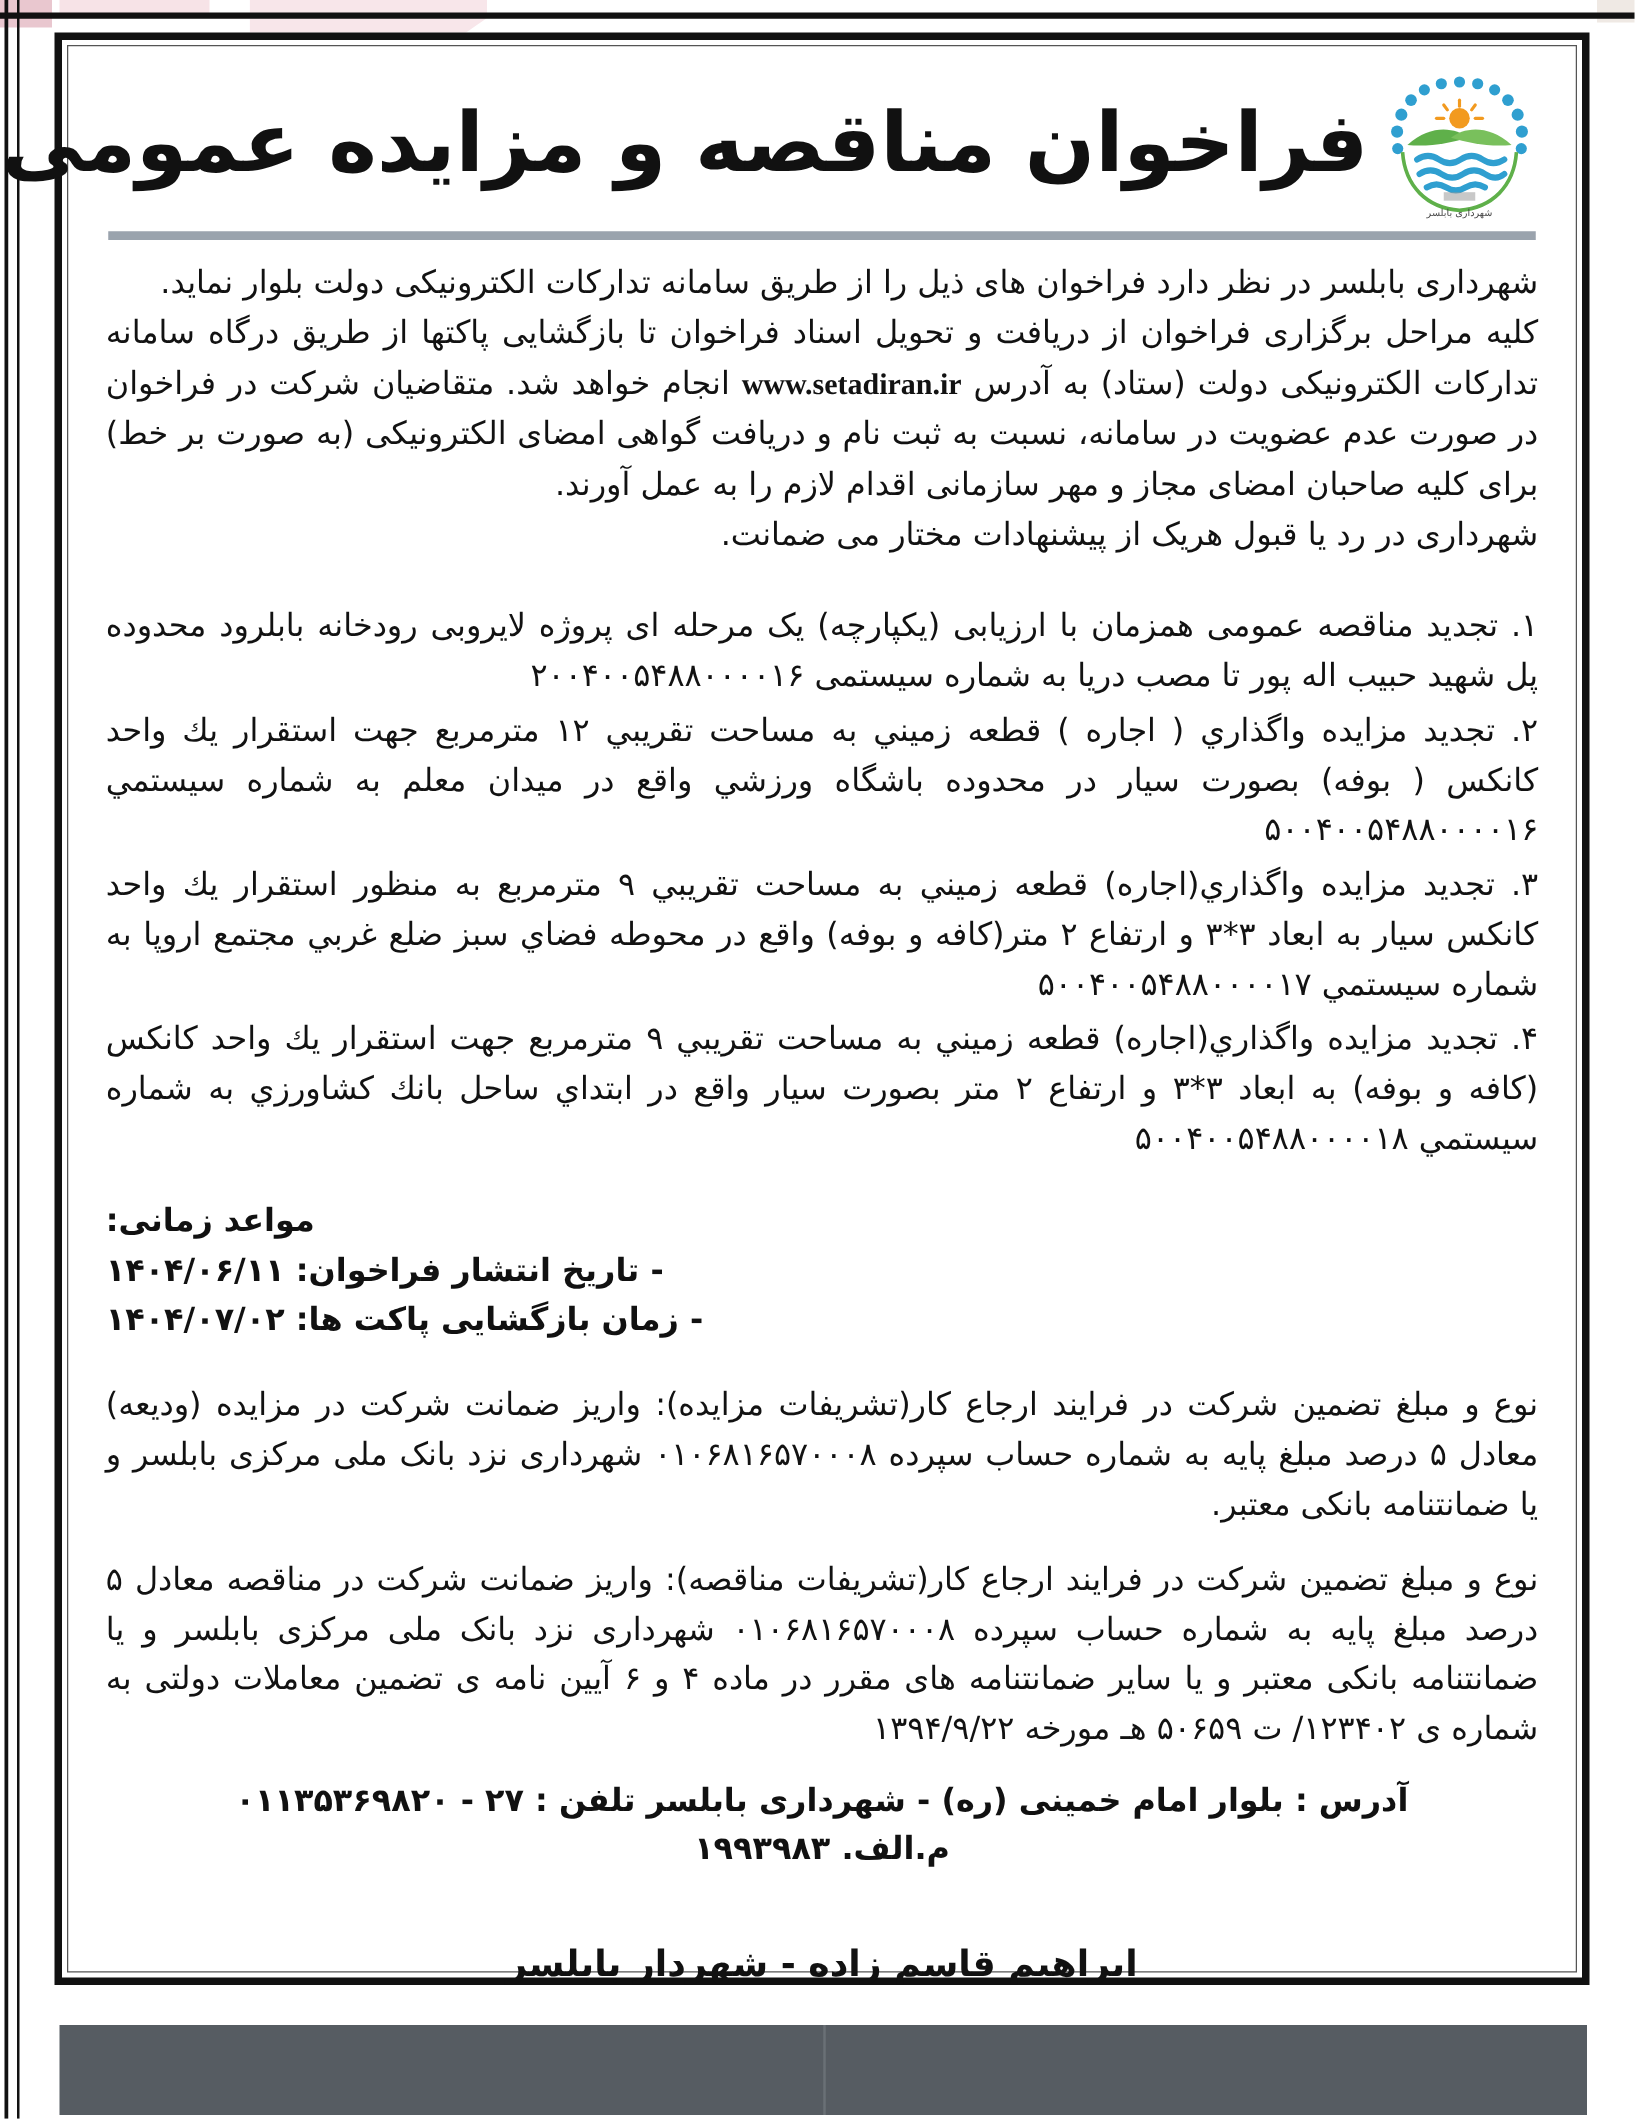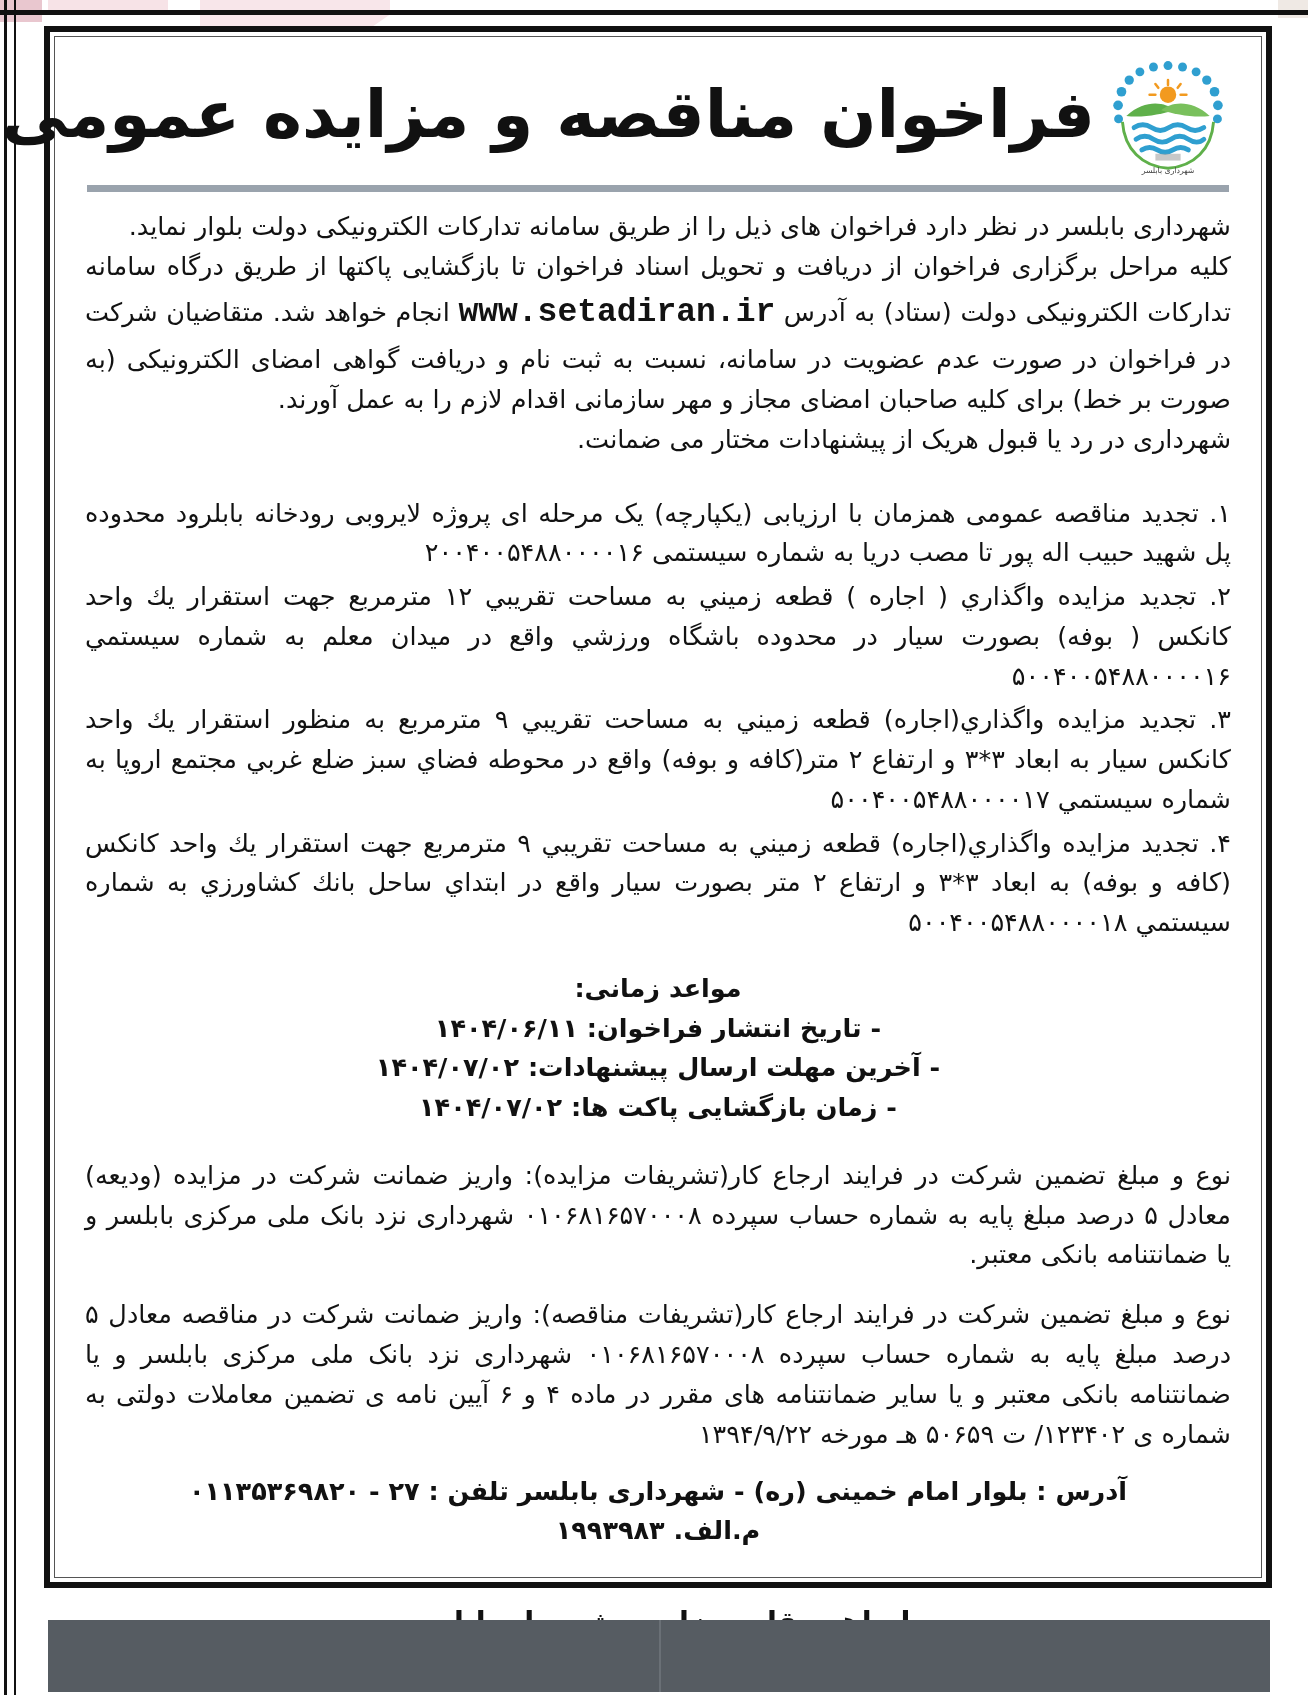--- a/index.html
+++ b/index.html
@@ -113,25 +113,25 @@
   
   .intro {
     font-size: 25.5px;
     line-height: 1.58;
     color: #121212;
     text-align: justify;
     text-justify: inter-word;
     margin: 0 4px 0 4px;
   }
   .intro .url {
-    font-family: Liberation Mono, monospace;
+    font-family: Liberation Serif, serif;
     font-weight: bold;
     direction: ltr;
     unicode-bidi: embed;
-    font-size: 33px;
+    font-size: 24px;
   }
 
   .items {
     margin: 34px 4px 0 4px;
   }
   .item {
     font-size: 25.5px;
     line-height: 1.56;
     color: #121212;
     text-align: justify;
@@ -141,21 +141,21 @@
     font-weight: normal;
     letter-spacing: 1px;
   }
 
   .timing {
     margin: 26px 4px 0 4px;
     font-size: 25.5px;
     line-height: 1.5;
     color: #111;
     font-weight: bold;
-    text-align: center;
+    text-align: left;
   }
   .timing .t-head { margin-bottom: 2px; }
   .timing .t-row  { margin-bottom: 1px; }
 
   .guarantee {
     margin: 30px 4px 0 4px;
     font-size: 25.5px;
     line-height: 1.56;
     color: #121212;
     text-align: justify;
@@ -323,24 +323,20 @@
 
     </div>
 
     <div class="timing">
       <div class="t-head">مواعد زمانی:</div>
       <div class="t-row">
         <span>- تاریخ انتشار فراخوان:</span>
         <span>۱۴۰۴/۰۶/۱۱</span>
       </div>
       <div class="t-row">
-        <span>- آخرین مهلت ارسال پیشنهادات:</span>
-        <span>۱۴۰۴/۰۷/۰۲</span>
-      </div>
-      <div class="t-row">
         <span>- زمان بازگشایی پاکت ها:</span>
         <span>۱۴۰۴/۰۷/۰۲</span>
       </div>
     </div>
 
     <div class="guarantee">نوع و مبلغ تضمین شرکت در فرایند ارجاع کار(تشریفات مزایده): واریز ضمانت شرکت در مزایده (ودیعه) معادل ۵ درصد مبلغ پایه به شماره حساب سپرده  ۰۱۰۶۸۱۶۵۷۰۰۰۸ شهرداری نزد بانک ملی مرکزی بابلسر و یا ضمانتنامه بانکی معتبر.</div>
     <div class="guarantee">نوع و مبلغ تضمین شرکت در فرایند ارجاع کار(تشریفات مناقصه): واریز ضمانت شرکت در مناقصه معادل ۵ درصد مبلغ پایه به شماره حساب سپرده  ۰۱۰۶۸۱۶۵۷۰۰۰۸ شهرداری نزد بانک ملی مرکزی بابلسر و یا ضمانتنامه بانکی معتبر و یا سایر ضمانتنامه های مقرر در ماده ۴ و ۶ آیین نامه ی تضمین معاملات دولتی به شماره ی ۱۲۳۴۰۲/ ت ۵۰۶۵۹ هـ مورخه ۱۳۹۴/۹/۲۲</div>
 
     <div class="contact">
       <div>آدرس : بلوار امام خمینی (ره) - شهرداری بابلسر  تلفن : ۲۷ - ۰۱۱۳۵۳۶۹۸۲۰</div>

